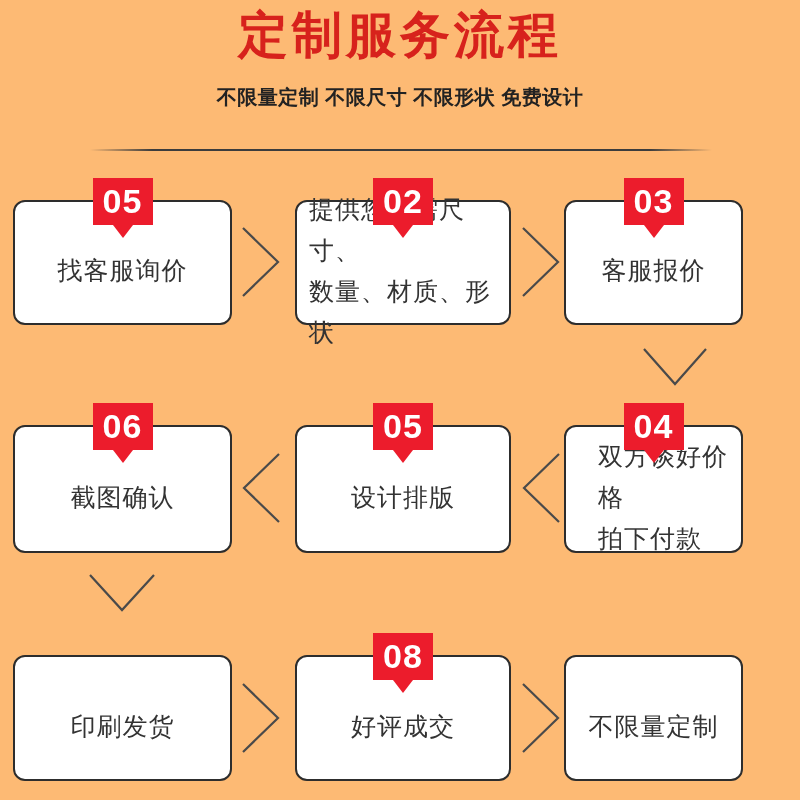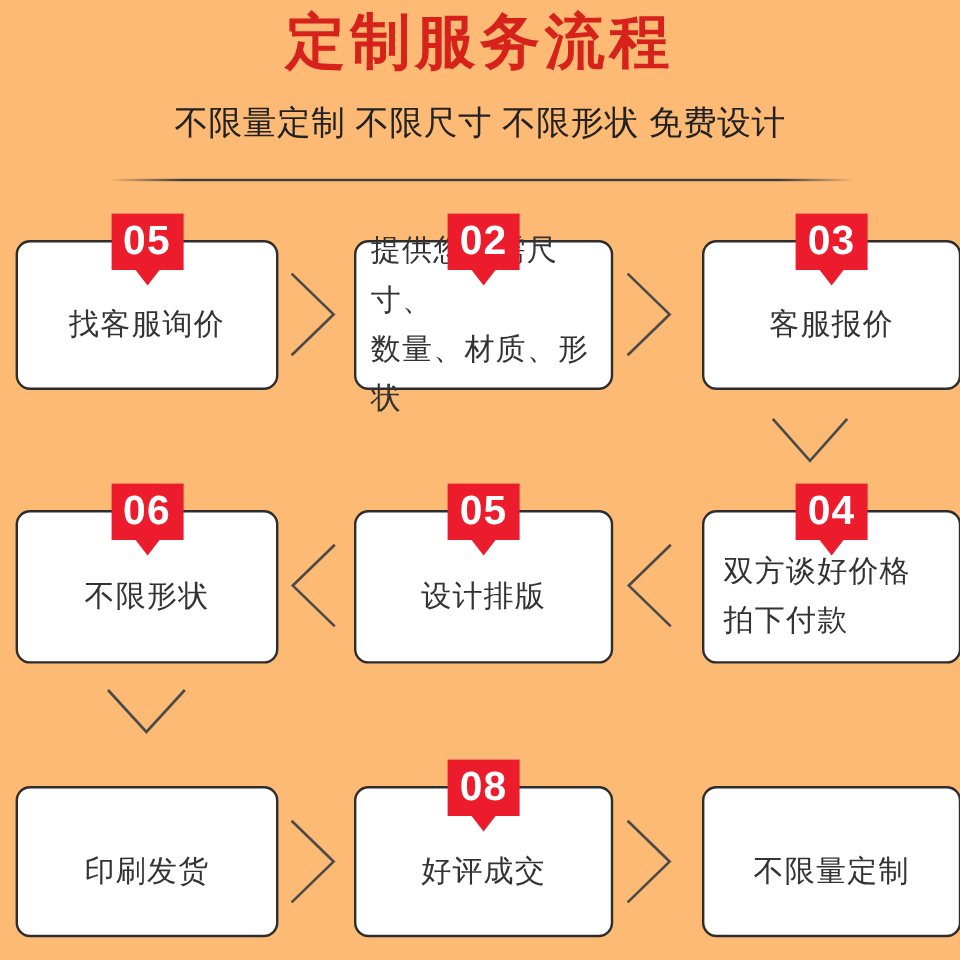--- a/index.html
+++ b/index.html
@@ -7,21 +7,21 @@
   body { font-family:"Liberation Sans", sans-serif; }
   .page { position:relative; width:800px; height:800px; background:#fdba74; overflow:hidden; margin:0 auto; }
 
   .title {
     position:absolute; top:8px; left:0; width:100%;
     text-align:center; font-size:50px; font-weight:bold;
     color:var(--title-red,#d7221c); letter-spacing:4px; line-height:1.1;
   }
   .subtitle {
     position:absolute; top:84px; left:0; width:100%;
-    text-align:center; font-size:28px; font-weight:normal;
+    text-align:center; font-size:20px; font-weight:bold;
     color:#222; letter-spacing:0.5px;
   }
   .divider {
     position:absolute; top:149px; left:90px; width:622px; height:2px;
     background:linear-gradient(to right, rgba(60,60,60,0), #3c3c3c 10%, #3c3c3c 90%, rgba(60,60,60,0));
   }
 
   .card {
     position:absolute; background:#fff;
     border:2px solid var(--border-dark,#2d2d2d); border-radius:12px;
@@ -29,25 +29,25 @@
     padding-top:16px;
   }
   .card .text {
     font-size:25px; color:var(--text-dark,#333);
     text-align:center; white-space:pre-line; line-height:41px;
     letter-spacing:1px;
   }
   .card.left { justify-content:flex-start; }
   .card.left .text { text-align:left; }
   .pad14 { padding-left:12px; }
-  .pad32 { padding-left:16px; }
+  .pad32 { padding-left:32px; }
 
   .c1 { left:13px;  width:219px; }
   .c2 { left:295px; width:216px; }
-  .c3 { left:585px; width:216px; }
+  .c3 { left:564px; width:179px; }
   .r1 { top:200px; height:125px; }
   .r2 { top:425px; height:128px; }
   .r3 { top:655px; height:126px; }
 
   .badge {
     position:absolute; top:-24px; left:50%; transform:translateX(-50%);
     width:60px; height:47px; background:var(--badge-red,#ec1c2c);
   }
   .badge .num {
     display:block; width:100%; height:100%; line-height:46px;
@@ -96,21 +96,21 @@
       <span class="ptr"></span>
     </div>
     <div class="text">客服报价</div>
   </div>
 
   <div class="card r2 c1">
     <div class="badge">
       <span class="num">06</span>
       <span class="ptr"></span>
     </div>
-    <div class="text">不限形状</div>
+    <div class="text">截图确认</div>
   </div>
 
   <div class="card r2 c2">
     <div class="badge">
       <span class="num">05</span>
       <span class="ptr"></span>
     </div>
     <div class="text">设计排版</div>
   </div>
 

